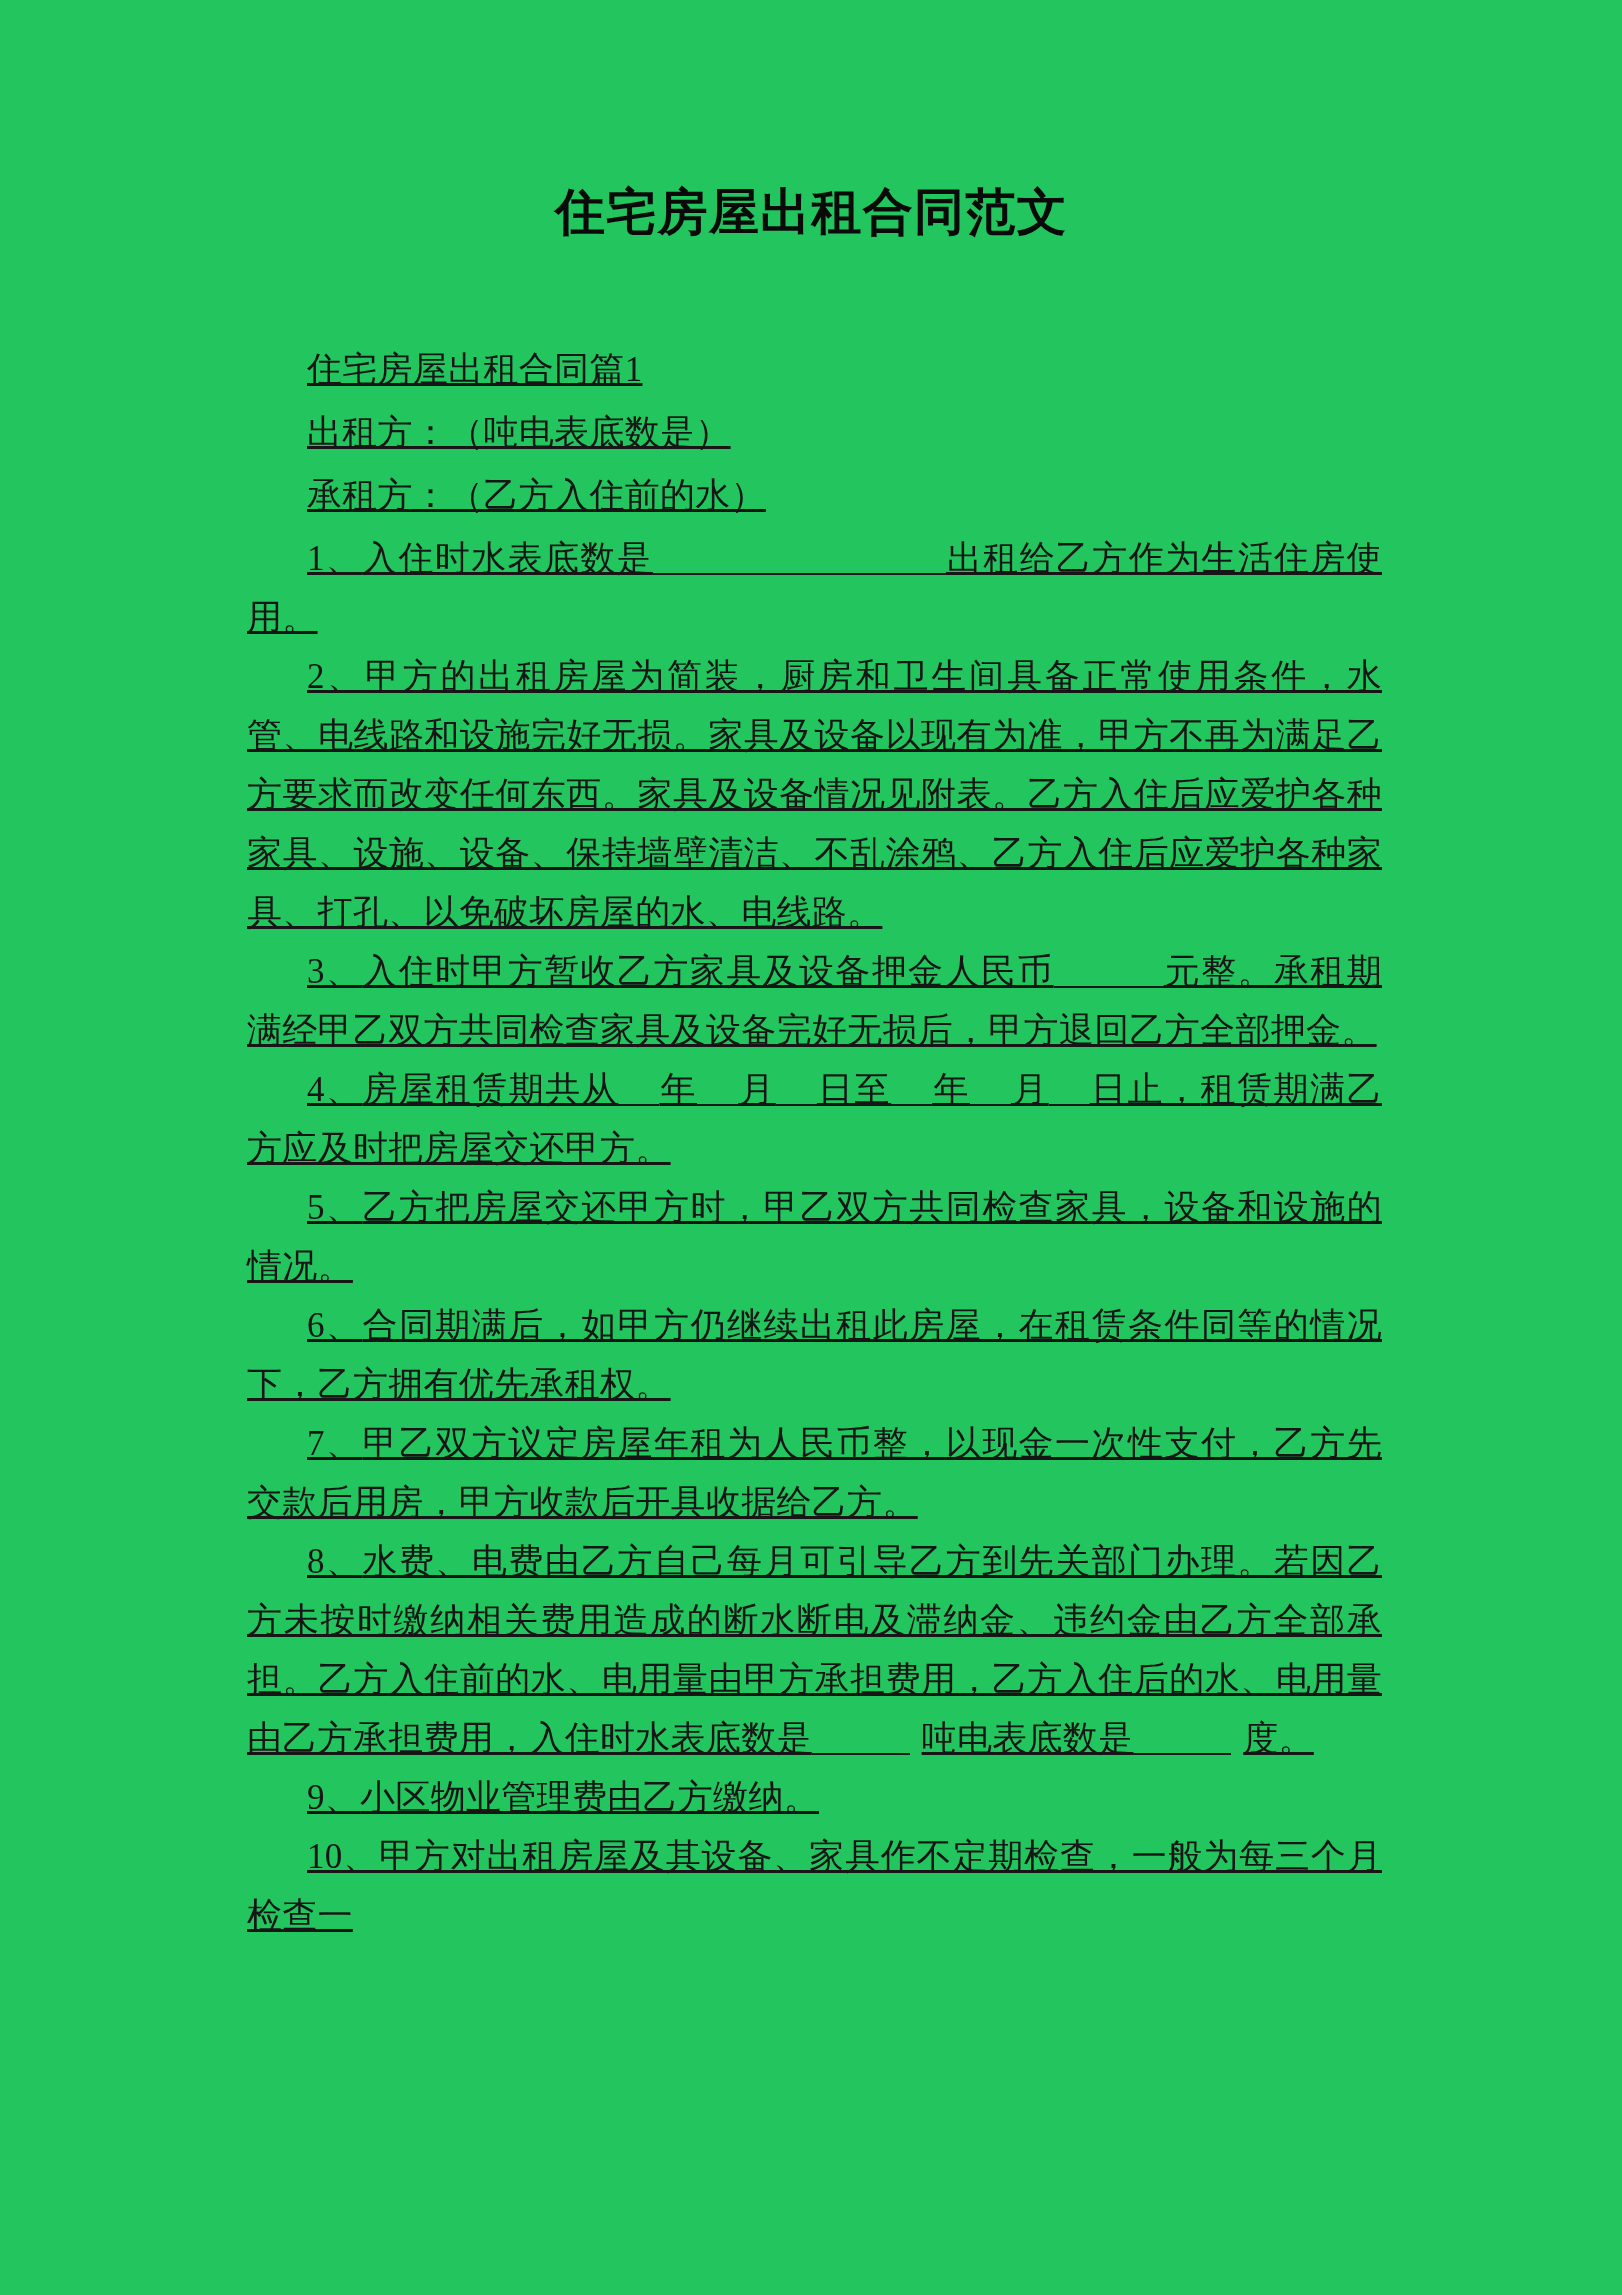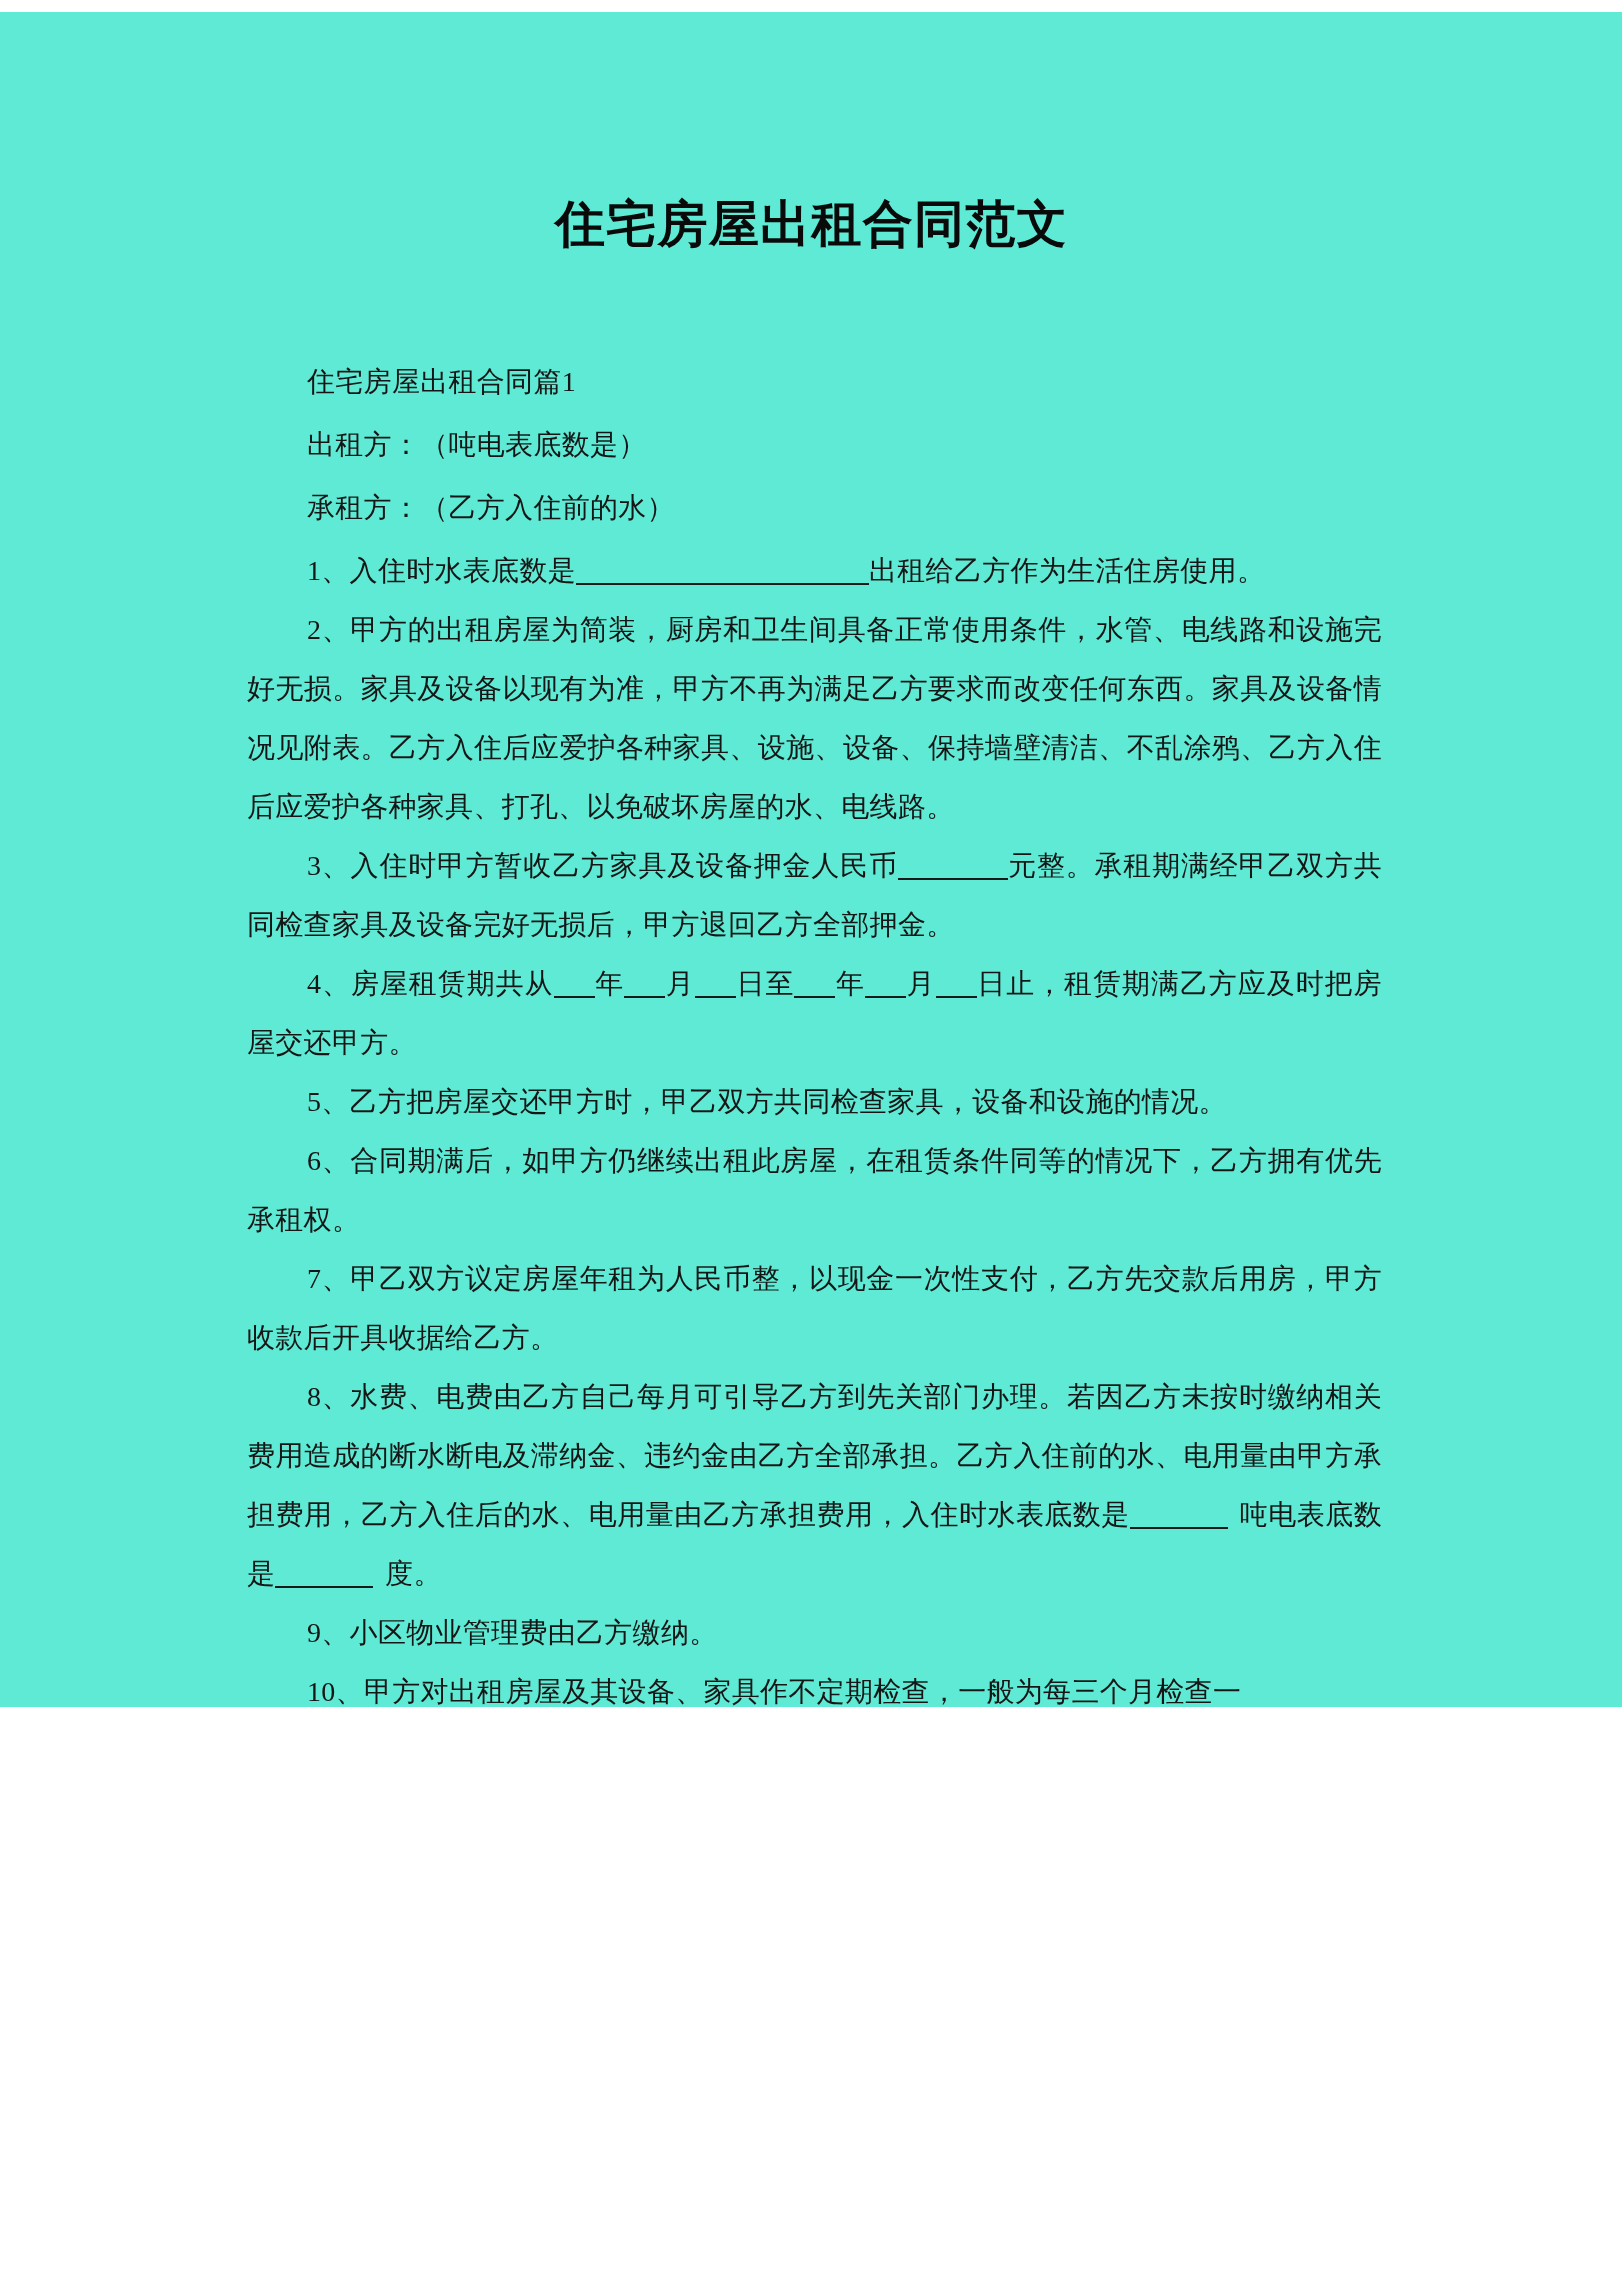--- a/index.html
+++ b/index.html
@@ -3,55 +3,55 @@
 <meta charset="utf-8">
 <style>
   html, body {
     margin: 0;
     padding: 0;
     background: #ffffff;
   }
   .page {
     position: relative;
     width: 1623px;
-    height: 1695px;
-    background: #5eead4;
+    height: 2295px;
+    background: #22c55e;
     overflow: hidden;
     font-family: "Liberation Serif", "DejaVu Serif", serif;
     color: #121212;
     box-sizing: border-box;
-    margin-top: 12px;
   }
   .doc-title {
     position: absolute;
     left: 0;
     top: 187px;
     width: 1623px;
     text-align: center;
     font-size: 50px;
     font-weight: bold;
     letter-spacing: 1.3px;
     line-height: 1.0;
     color: #0a0a0a;
   }
   .body-block {
     position: absolute;
     left: 247px;
     top: 340px;
     width: 1135px;
   }
   .para {
-    font-size: 28px;
+    font-size: 35px;
     line-height: 59px;
     text-align: justify;
     text-justify: inter-ideograph;
     margin: 0 0 0 0;
     color: #161616;
     letter-spacing: 0.3px;
     word-break: break-all;
+    text-decoration: underline;
   }
   .para.indent {
     text-indent: 60px;
   }
   
   .para.gap-sm { margin-bottom: 3.9px; }
 
   
   .blank {
     display: inline-block;

